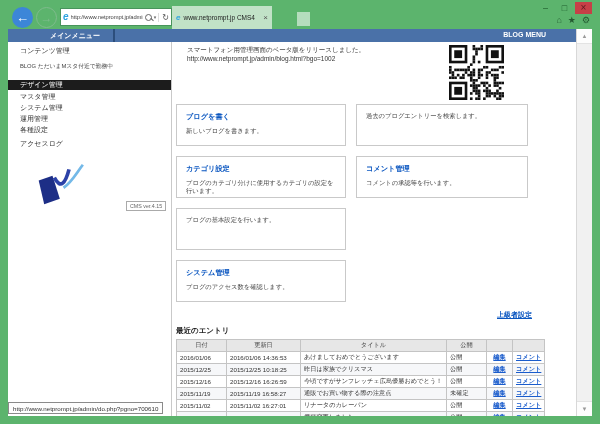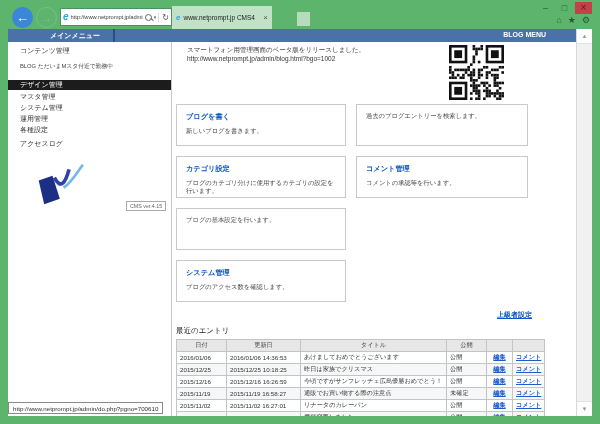--- a/index.html
+++ b/index.html
@@ -58,21 +58,21 @@
   .qr{position:absolute;left:441px;top:16px;width:55px;height:55px;}
   .boxes{position:absolute;left:168px;top:75px;width:352px;display:grid;
          grid-template-columns:170px 172px;column-gap:10px;row-gap:10px;}
   .mbox{height:42px;background:#fff;border:1px solid #c9c9c9;box-sizing:border-box;
         padding:7px 9px;cursor:pointer;}
   .mbox.empty{visibility:hidden;}
   .mbox .t{font-size:7.2px;font-weight:bold;color:#0a56c0;margin-bottom:5px;}
   .mbox .d{font-size:6.3px;color:#444;line-height:8px;}
   .adv-link{position:absolute;right:44px;top:281px;font-size:7px;font-weight:bold;color:#0a56c0;
             text-decoration:underline;cursor:pointer;}
-  .recent-h{position:absolute;left:168px;top:297px;font-size:7.5px;font-weight:normal;color:#222;}
+  .recent-h{position:absolute;left:168px;top:297px;font-size:7.5px;font-weight:bold;color:#222;}
   table.recent{position:absolute;left:168px;top:310px;border-collapse:collapse;table-layout:fixed;width:368px;}
   table.recent th,table.recent td{border:1px solid #c4c4c4;font-weight:normal;
       font-size:6.2px;color:#333;padding:1px 3px;height:8px;white-space:nowrap;overflow:hidden;}
   table.recent th{background:#e7e7e7;text-align:center;color:#444;}
   table.recent tr:nth-child(even) td{background:#f6f7f9;}
   td.c-edit,td.c-cmt{text-align:center;}
   .tlink{color:#1a5ccc;text-decoration:underline;font-weight:bold;cursor:pointer;}
   
   .scrollbar{position:absolute;left:576px;top:29px;width:16px;height:387px;background:#f1f1f1;
              border-left:1px solid #d8d8d8;box-sizing:border-box;}

